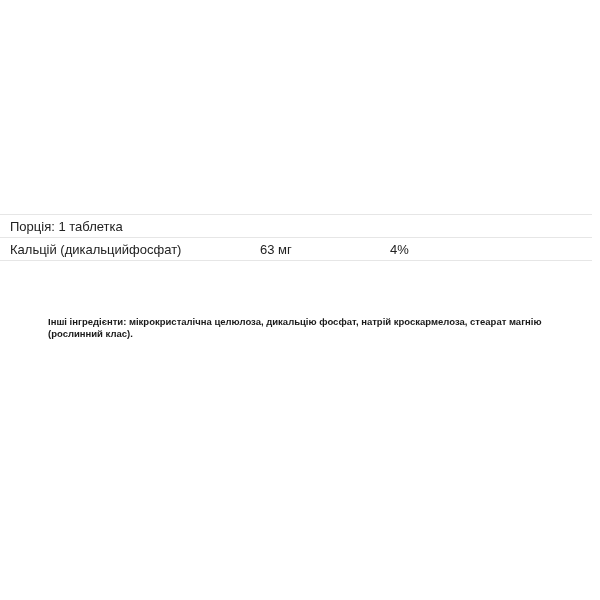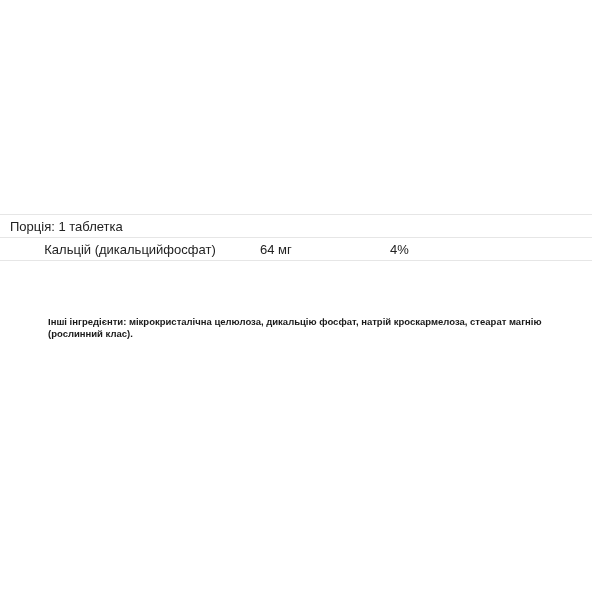--- a/index.html
+++ b/index.html
@@ -9,39 +9,39 @@
     }
     .facts {
       position: absolute; left: 0; top: 214px; width: 592px;
       border-collapse: collapse; font-size: 13px;
     }
     .facts td {
       height: 22px; padding: 0 0 0 10px; border-top: 1px solid #e6e6e6;
       vertical-align: middle; white-space: nowrap;
     }
     .facts tr:last-child td { border-bottom: 1px solid #e6e6e6; }
-    .facts td.c1 { width: 240px; text-align: center; }
+    .facts td.c1 { width: 240px; }
     .facts td.c2 { width: 120px; }
     .notes {
       position: absolute; left: 7px; top: 316px; width: 585px;
       font-size: 9.5px; font-weight: bold; color: #1a1a1a; line-height: 12px;
     }
     .notes p { margin: 0 0 9px 0; padding-left: 41px; }
   </style>
 </head>
 <body>
 
 <table class="facts">
   <tbody>
       <tr>
     <td colspan="3">Порція: 1 таблетка</td>
   </tr>
   <tr>
     <td class="c1">Кальцій (дикальцийфосфат)</td>
-    <td class="c2">64 мг</td>
+    <td class="c2">63 мг</td>
     <td>4%</td>
   </tr>
 </tbody>
   </table>
 
 <div class="notes">
   <p>Інші інгредієнти: мікрокристалічна целюлоза, дикальцію фосфат, натрій кроскармелоза, стеарат магнію (рослинний клас).</p>
 </div>
 
 </body></html>

